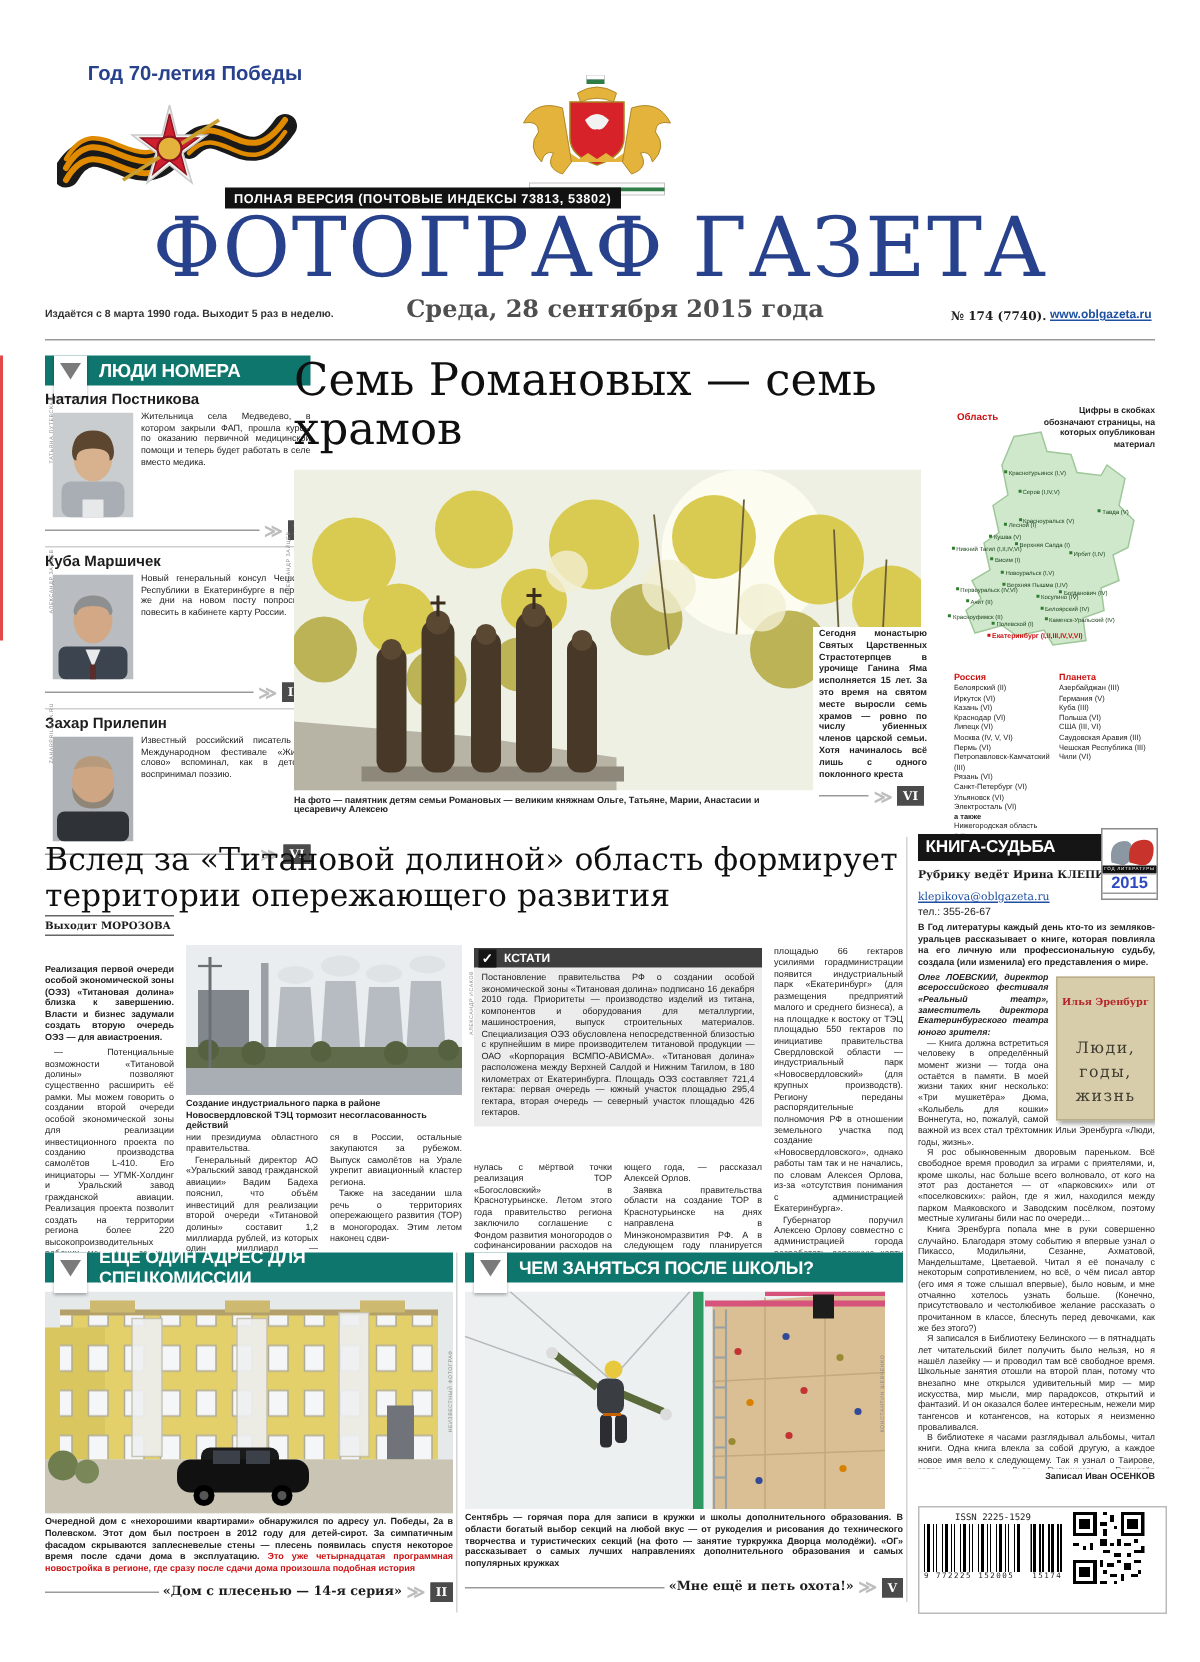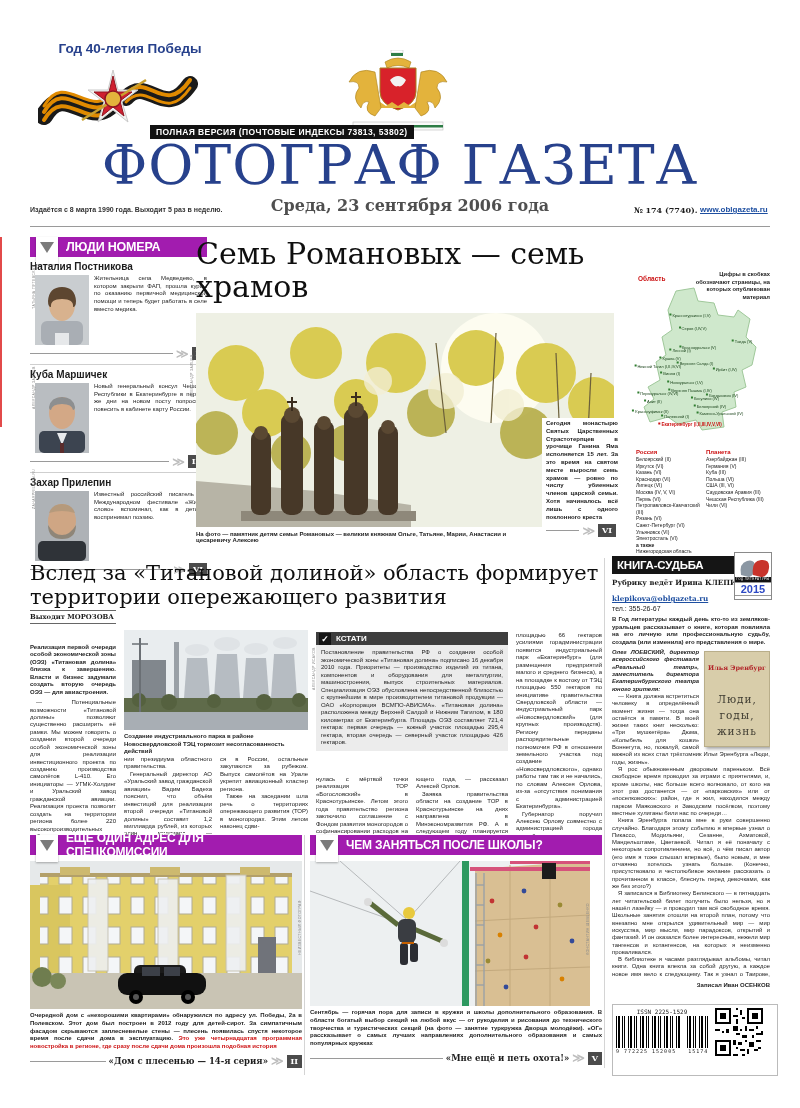--- a/index.html
+++ b/index.html
@@ -20,21 +20,21 @@
   #founded{left:30px;top:206px;font-size:7px;color:#333;font-weight:bold}
   #dateline{left:230px;top:196px;width:360px;text-align:center;
             font-family:"DejaVu Serif",serif;font-size:16px;color:#4f4f4f;font-weight:bold}
   #issueno{left:634px;top:205px;font-size:8px;font-weight:bold;font-family:"DejaVu Serif",serif}
   #sitelink{left:700px;top:205px;font-size:8px;font-weight:bold;color:#1e4fa1;
             text-decoration:underline}
   .hline{position:absolute;height:1px;background:#9a9a9a}
   .vline{position:absolute;width:1px;background:#d4d4d4}
   #redmark{left:0;top:237px;width:2px;height:190px;background:#e24a4a;position:absolute}
   
-  .banner{background:#a21caf;color:#fff;font-weight:bold;display:flex;align-items:center;position:relative}
+  .banner{background:#0f766e;color:#fff;font-weight:bold;display:flex;align-items:center;position:relative}
   .pennant{position:absolute;left:6px;top:0;width:22px;height:27px;background:#fff;
            box-shadow:0 1px 2px rgba(0,0,0,.3)}
   .pennant:after{content:"";position:absolute;left:4px;top:5px;border-left:7px solid transparent;
            border-right:7px solid transparent;border-top:11px solid #7b7b7b}
   .banner .btitle{padding-left:36px;letter-spacing:-.2px}
   
   .pagebox{display:inline-block;background:#4b4b4b;color:#fff;font-family:"DejaVu Serif",serif;
            font-weight:bold;font-size:8px;line-height:11px;padding:0 3px;border:1px solid #4b4b4b}
   .dblarrow{color:#bdbdbd;font-size:12px;font-weight:bold;line-height:10px}
   .refrow{display:flex;align-items:center;gap:3px}
@@ -81,21 +81,21 @@
                padding:2px 4px 2px 20px;position:relative}
   #kstati-head .chk{position:absolute;left:3px;top:1px;width:12px;height:12px;background:#151515;
                color:#fff;text-align:center;font-size:9px;line-height:12px}
   #kstati-body{background:#ececec;padding:4px 5px;font-size:6px;line-height:1.25;text-align:justify}
   .artcaption{position:absolute;font-size:6px;font-weight:bold;line-height:1.25;color:#222}
   
   #kniga{left:612px;top:556px;width:158px;height:444px}
   #kniga-band{background:#151515;color:#fff;font-weight:bold;font-size:11.5px;
               width:126px;padding:3px 5px;letter-spacing:-.2px}
   #kniga-host{font-family:"DejaVu Serif",serif;font-size:7.2px;font-weight:bold;margin-top:4px}
-  #kniga-email{font-family:"DejaVu Serif",serif;font-size:7.2px;font-weight:bold;color:#1e4fa1;
+  #kniga-email{font-family:"DejaVu Serif",serif;font-size:7.2px;font-weight:normal;color:#1e4fa1;
                text-decoration:underline}
   #kniga-phone{font-size:7px}
   #kniga-intro{font-size:6px;font-weight:bold;line-height:1.25;text-align:justify;margin-top:4px}
   #kniga-body{font-size:5.9px;line-height:1.24;text-align:justify;margin-top:3px;height:330px;overflow:hidden}
   #kniga-speaker{font-weight:bold;font-style:italic}
   #bookcover{float:right;width:64px;height:94px;background:#d8cdaa;border:1px solid #b9ae8a;
              box-shadow:2px 2px 3px rgba(0,0,0,.35);margin:2px 0 3px 5px;text-align:center;
              font-family:"DejaVu Serif",serif}
   #bookauthor{color:#b3262a;font-weight:bold;font-size:6.5px;margin-top:12px}
   #booktitle{color:#3d3a30;font-size:10.5px;line-height:1.5;margin-top:20px;letter-spacing:1px}
@@ -112,21 +112,21 @@
   #bcbox{left:612px;top:1004px;width:158px;height:64px;border:1px solid #bbb;padding:3px}
   #issn{font-family:"DejaVu Sans Mono",monospace;font-size:6px;text-align:center;width:92px}
   .ean{height:32px;background:repeating-linear-gradient(90deg,#000 0 1px,#fff 1px 2px,#000 2px 4px,
        #fff 4px 6px,#000 6px 7px,#fff 7px 8px,#000 8px 9px,#fff 9px 12px)}
   .eandigits{font-family:"DejaVu Sans Mono",monospace;font-size:5px;letter-spacing:1px}
   svg{display:block}
 </style>
 </head>
 <body>
 
-<div class="abs" id="victory-label">Год 40-летия Победы</div>
+<div class="abs" id="victory-label">Год 70-летия Победы</div>
 
 <div class="abs" style="left:38px;top:56px">
 <svg width="160" height="92" viewBox="0 0 160 92">
   <g stroke-linecap="round" fill="none">
     <path d="M6,60 C28,22 52,78 78,44" stroke="#1a1a1a" stroke-width="18"></path>
     <path d="M6,56 C28,18 52,74 78,40" stroke="#e08a00" stroke-width="4"></path>
     <path d="M6,64 C28,26 52,82 78,48" stroke="#e08a00" stroke-width="4"></path>
     <path d="M6,50 C28,12 52,68 78,34" stroke="#e08a00" stroke-width="3"></path>
     <path d="M88,42 C110,18 126,66 152,28" stroke="#1a1a1a" stroke-width="16"></path>
     <path d="M88,38 C110,14 126,62 152,24" stroke="#e08a00" stroke-width="4"></path>
@@ -152,21 +152,21 @@
   <path d="M40,22 q-18,-6 -26,10 q10,-2 10,6 q-8,10 2,20 q2,-8 8,-6 q-6,10 6,14 l6,-8 Z" fill="#e3b33c" stroke="#a87f1d" stroke-width=".6"></path>
   <path d="M86,22 q18,-6 26,10 q-10,-2 -10,6 q8,10 -2,20 q-2,-8 -8,-6 q6,10 -6,14 l-6,-8 Z" fill="#e3b33c" stroke="#a87f1d" stroke-width=".6"></path>
   <rect x="18" y="72" width="90" height="8" fill="#fafafa" stroke="#bbb" stroke-width=".6"></rect>
   <rect x="18" y="75" width="90" height="2.5" fill="#2e7d46"></rect>
 </svg>
 </div>
 
 <div class="abs" id="fullversion">ПОЛНАЯ ВЕРСИЯ (ПОЧТОВЫЕ ИНДЕКСЫ 73813, 53802)</div>
 <div class="abs" id="masthead">ФОТОГРАФ ГАЗЕТА</div>
 <div class="abs" id="founded">Издаётся с 8 марта 1990 года. Выходит 5 раз в неделю.</div>
-<div class="abs" id="dateline">Среда, 23 сентября 2006 года</div>
+<div class="abs" id="dateline">Среда, 28 сентября 2015 года</div>
 <div class="abs" id="issueno">№ 174 (7740).</div>
 <a class="abs" id="sitelink">www.oblgazeta.ru</a>
 <div class="hline" style="left:30px;top:226px;width:740px"></div>
 <div id="redmark"></div>
 
 <div class="abs" id="people">
   <div class="banner" style="height:20px;font-size:12.5px">
     <span class="pennant"></span>
     <span class="btitle">ЛЮДИ НОМЕРА</span>
   </div>

